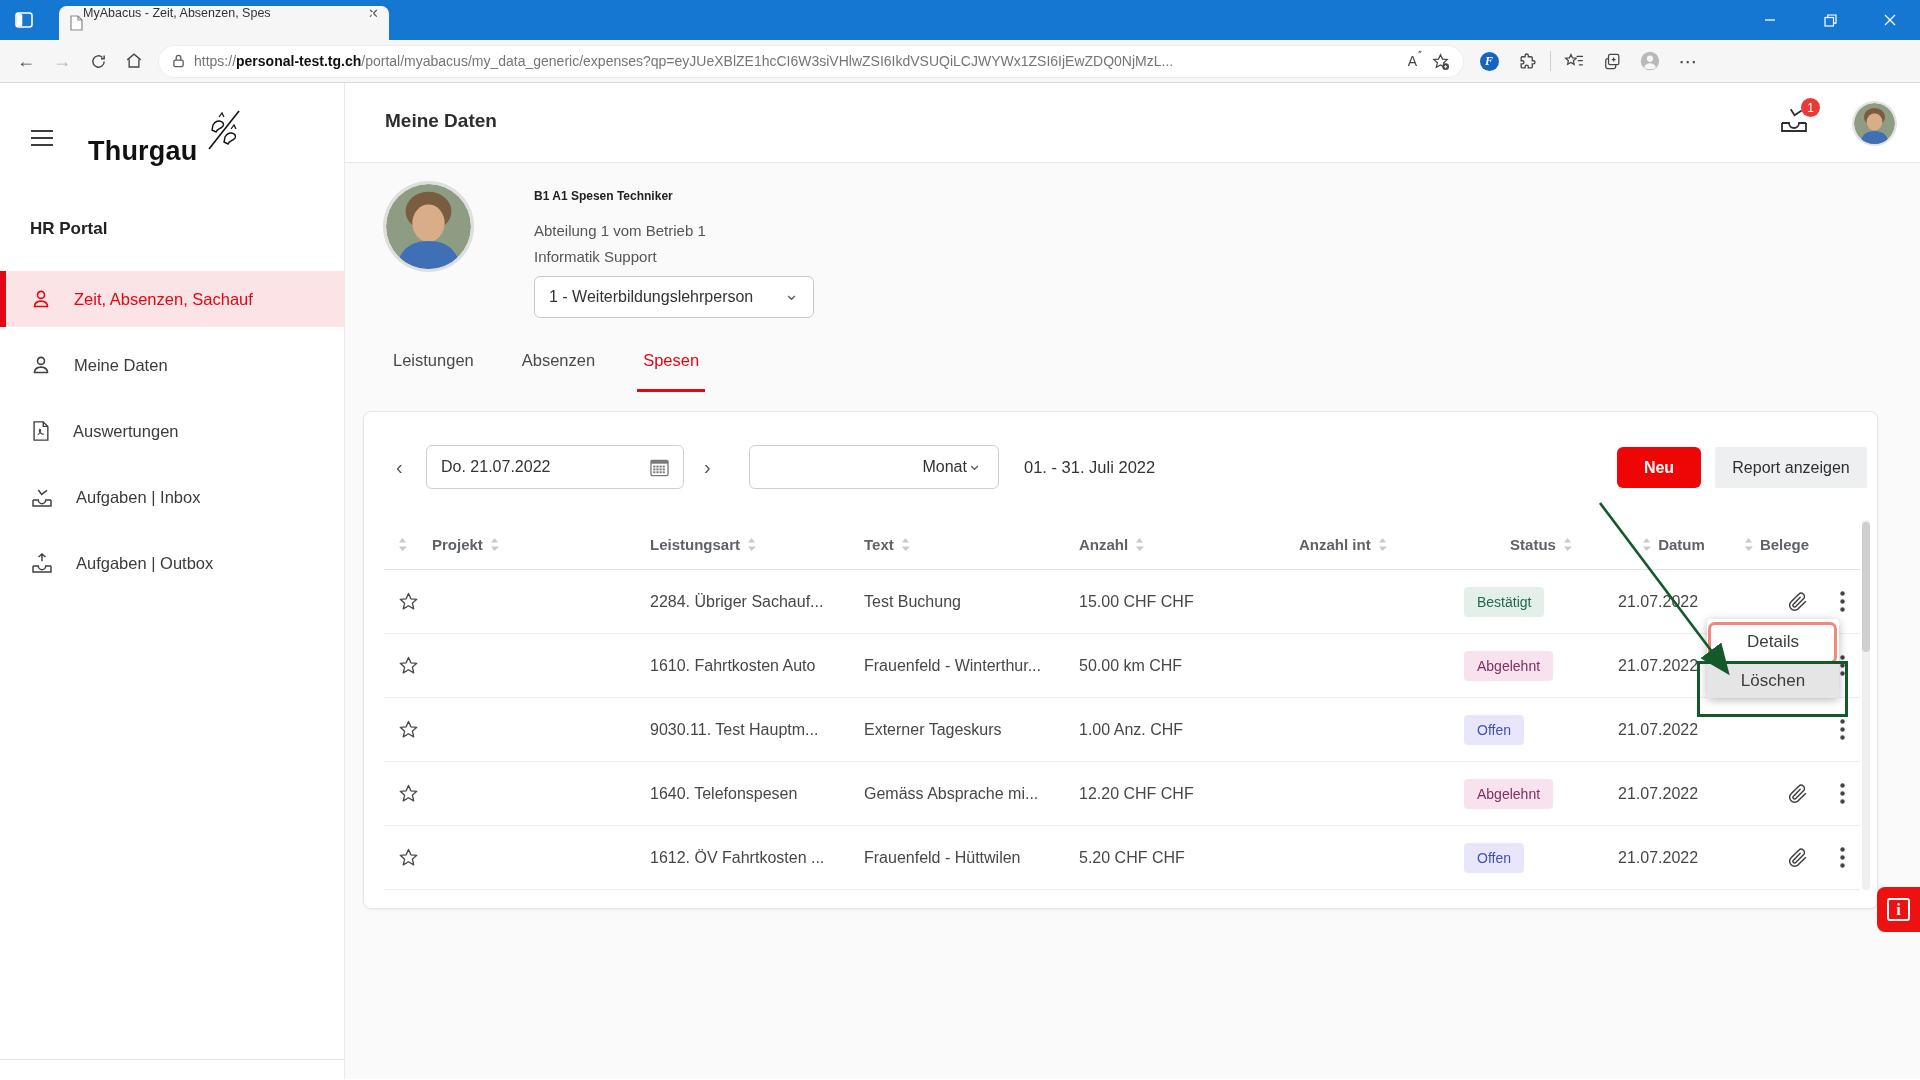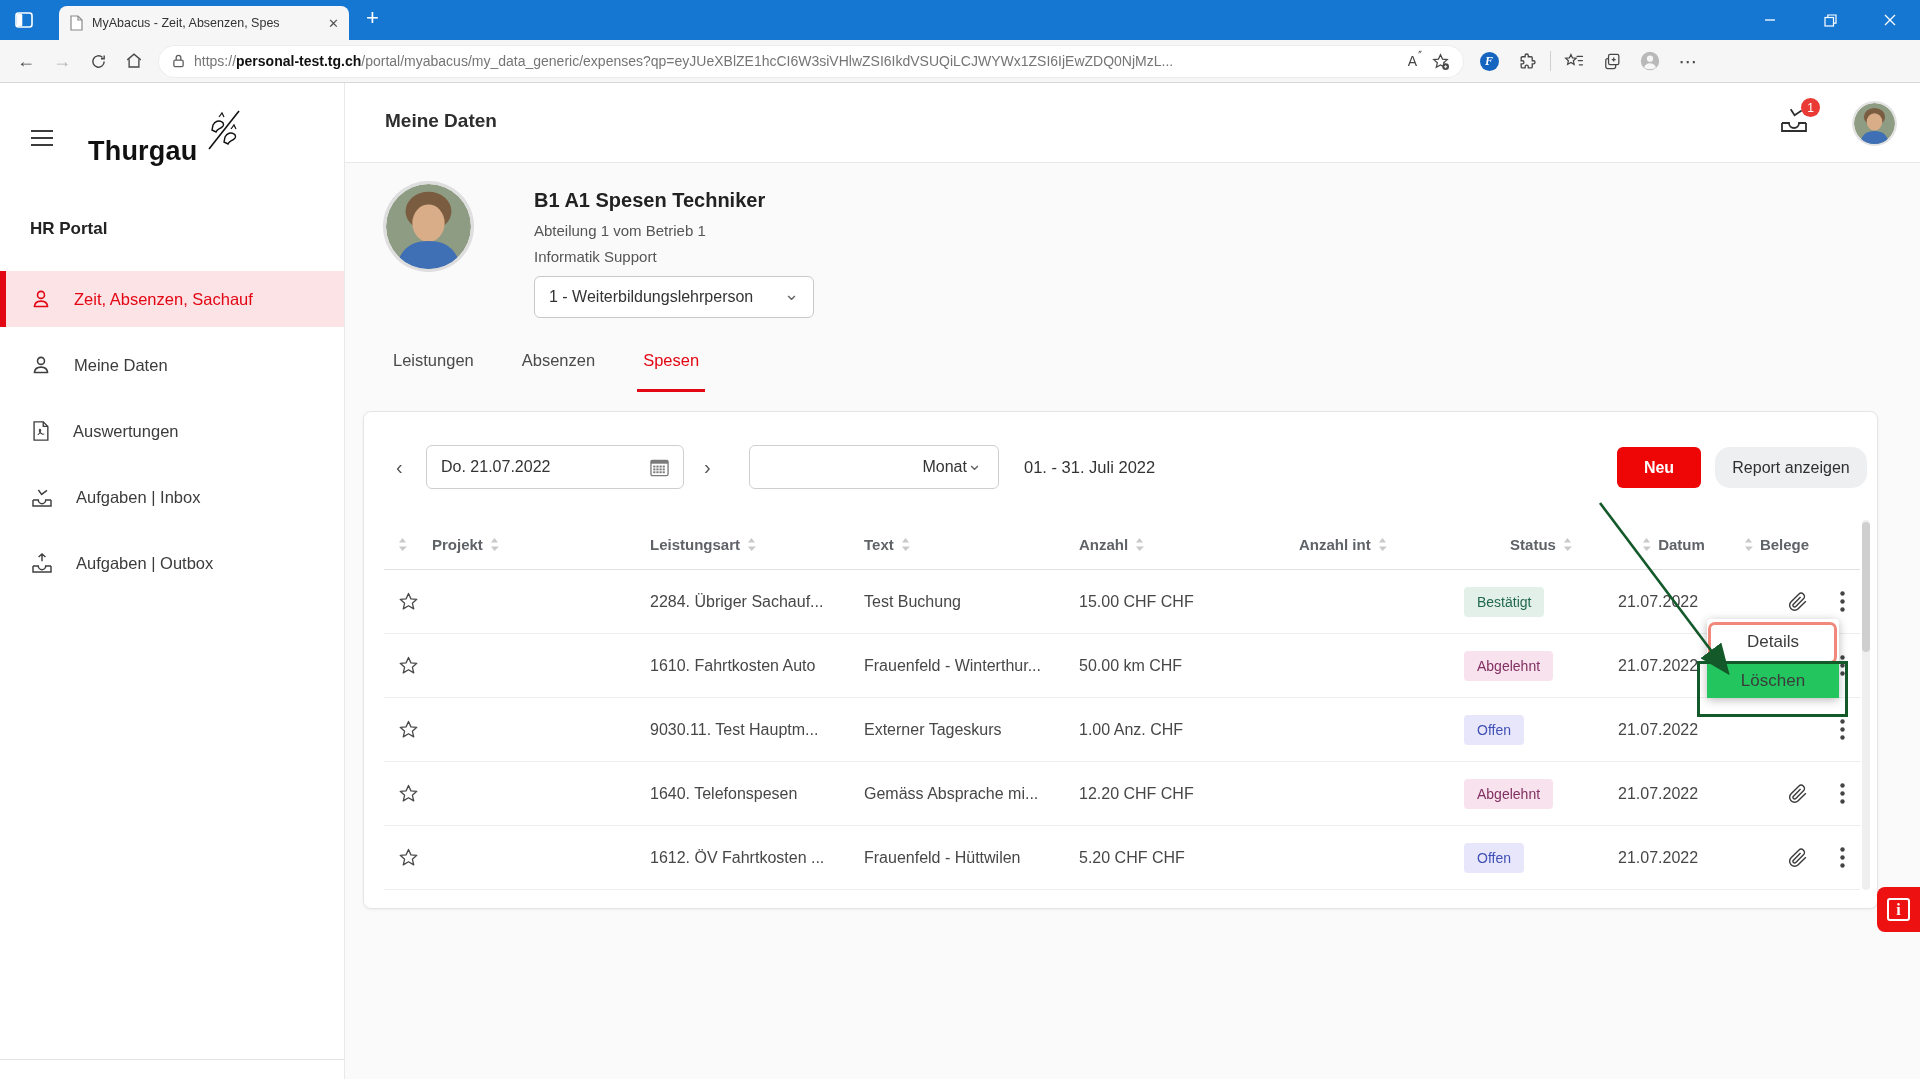--- a/index.html
+++ b/index.html
@@ -3,21 +3,21 @@
 <meta charset="utf-8">
 <style>
   *{margin:0;padding:0;box-sizing:border-box}
   html,body{width:1920px;height:1080px;overflow:hidden;background:#fff;
     font-family:"Liberation Sans","DejaVu Sans",sans-serif;color:#3c3c3c;}
   .icn{display:inline-flex;align-items:center;justify-content:center;line-height:0}
 
   
   .tabbar{height:40px;background:#1677d2;position:relative}
   .tab-actions{position:absolute;left:13px;top:9px;width:22px;height:22px;display:flex;align-items:center;justify-content:center}
-  .btab{position:absolute;left:59px;top:6px;width:290px;height:34px;background:#f6f6f6;border-radius:8px 8px 0 0;display:flex;align-items:center;gap:9px;padding:0 10px}
+  .btab{position:absolute;left:59px;top:6px;width:330px;height:34px;background:#f6f6f6;border-radius:8px 8px 0 0;display:flex;padding:0 10px}
   .btab-title{flex:1;font-size:12.5px;color:#333;white-space:nowrap;overflow:hidden}
   .btab-close{font-size:13px;color:#555;cursor:default}
   .newtab{position:absolute;left:366px;top:5px;color:#fff;font-size:22px;font-weight:300}
   .wincontrols{position:absolute;right:0;top:0;height:40px;display:flex}
   .winbtn{width:60px;height:40px;display:flex;align-items:center;justify-content:center;color:#fff;font-size:14px}
 
   .toolbar{height:43px;background:#f6f6f6;border-bottom:1px solid #d8d8d8;display:flex;align-items:center;padding:0 8px}
   .tbtn{width:36px;height:34px;display:flex;align-items:center;justify-content:center;font-size:18px;color:#474747}
   .tbtn.disabled{color:#b3b3b3}
   .urlbar{width:1306px;height:33px;background:#fff;border-radius:17px;box-shadow:inset 0 0 0 1px #ececec;display:flex;align-items:center;padding:0 14px;gap:9px;margin:0 6px}
@@ -46,38 +46,38 @@
 
   .main{flex:1;position:relative;background:#fafafa}
   .main-header{position:absolute;top:0;left:0;right:0;height:80px;background:#fff;border-bottom:1px solid #e8e8e8}
   .page-title{position:absolute;left:40px;top:27px;font-size:19px;font-weight:700;color:#2e2e2e}
   .hdr-inbox{position:absolute;right:108px;top:22px;width:34px;height:34px}
   .hdr-badge{position:absolute;right:-8px;top:-7px;min-width:19px;height:19px;border-radius:10px;background:#e93a35;color:#fff;font-size:12px;display:flex;align-items:center;justify-content:center;padding:0 4px}
   .hdr-avatar{position:absolute;right:25px;top:20px;width:41px;height:41px;border-radius:50%;overflow:hidden;box-shadow:0 0 0 2px #e2e2e2}
 
   .profile{position:absolute;left:41px;top:101px}
   .p-avatar{position:absolute;left:0;top:0;width:85px;height:85px;border-radius:50%;overflow:hidden;box-shadow:0 0 0 3px #dedede}
-  .p-name{position:absolute;left:148px;top:5px;font-size:20px;font-weight:700;color:#222;white-space:nowrap}
+  .p-name{position:absolute;left:148px;top:5px;font-size:12px;font-weight:700;color:#222;white-space:nowrap}
   .p-line1{position:absolute;left:148px;top:38px;font-size:15px;color:#555;white-space:nowrap}
   .p-line2{position:absolute;left:148px;top:64px;font-size:15px;color:#555;white-space:nowrap}
   .role-select{position:absolute;left:148px;top:92px;width:280px;height:42px;border:1px solid #c9c9c9;border-radius:6px;background:#fff;display:flex;align-items:center;padding:0 14px;font-size:16px;color:#333;justify-content:space-between}
 
   .tabs{position:absolute;left:48px;top:268px;display:flex;gap:48px}
   .tabitem{font-size:16.5px;font-weight:400;color:#4a4a4a;padding-bottom:14px;position:relative}
   .tabitem.active{color:#e30613}
   .tabitem.active::after{content:"";position:absolute;left:-6px;right:-6px;bottom:-8px;height:3px;background:#e30613}
 
   
   .card{position:absolute;left:18px;top:328px;width:1515px;height:498px;background:#fff;border:1px solid #e5e5e5;border-radius:8px;box-shadow:0 1px 3px rgba(0,0,0,.05)}
   .chev{position:absolute;top:33px;height:44px;display:flex;align-items:center;font-size:20px;color:#555}
   .date-field{position:absolute;left:62px;top:33px;width:258px;height:44px;border:1px solid #cfcfcf;border-radius:6px;display:flex;align-items:center;justify-content:space-between;padding:0 14px;font-size:16px;color:#333;background:#fff}
   .period-select{position:absolute;left:385px;top:33px;width:250px;height:44px;border:1px solid #cfcfcf;border-radius:6px;display:flex;align-items:center;justify-content:flex-end;padding:0 16px;font-size:16px;color:#333;background:#fff}
   .range-label{position:absolute;left:660px;top:33px;height:44px;display:flex;align-items:center;font-size:16.5px;color:#333}
   .btn-neu{position:absolute;left:1253px;top:35px;width:84px;height:41px;background:#ee0505;color:#fff;font-size:16px;font-weight:700;border:none;border-radius:6px;display:flex;align-items:center;justify-content:center}
-  .btn-report{position:absolute;left:1351px;top:35px;width:152px;height:41px;background:#edeff1;color:#2f2f2f;font-size:16px;border:none;border-radius:15px;display:flex;align-items:center;justify-content:center}
+  .btn-report{position:absolute;left:1351px;top:35px;width:152px;height:41px;background:#edeff1;color:#2f2f2f;font-size:16px;border:none;border-radius:2px;display:flex;align-items:center;justify-content:center}
 
   .tablewrap{position:absolute;left:20px;top:108px;width:1476px}
   .trow{display:grid;grid-template-columns:48px 218px 214px 215px 220px 165px 154px 111px 95px 36px;align-items:center}
   .thead{height:50px;border-bottom:1px solid #e2e2e2;color:#5f6368;font-size:15px;font-weight:700}
   .th{display:flex;align-items:center;gap:7px}
   .th.center{justify-content:center}
   .tr{height:64px;border-bottom:1px solid #ededed;font-size:16px;color:#474747}
   .cell{display:flex;align-items:center;white-space:nowrap;overflow:hidden}
   .cell.star{padding-left:14px}
   .cell.belege{justify-content:flex-end;padding-right:16px}
@@ -86,21 +86,21 @@
   .st-confirmed{background:#e3f0e9;color:#20694d}
   .st-rejected{background:#f8e2ee;color:#823061}
   .st-open{background:#e7e6fa;color:#4050b5}
   .cell.status{}
   .scrollbar{position:absolute;right:7px;top:108px;width:8px;height:370px;background:#efefef;border-radius:4px}
   .scrollthumb{position:absolute;left:0;top:2px;width:8px;height:130px;background:#cfcfcf;border-radius:4px}
 
   
   .popup{position:absolute;left:1362px;top:536px;width:132px;background:#fff;border-radius:4px;box-shadow:0 2px 10px rgba(0,0,0,.28);z-index:20;overflow:visible}
   .popup-item{height:45px;display:flex;align-items:center;justify-content:center;font-size:17px;color:#3c3c3c}
-  .popup-item.hl{background:#22c55e;height:34px}
+  .popup-item.hl{background:#e5e5e5;height:34px}
   .anno-salmon{position:absolute;left:1363px;top:539px;width:129px;height:42px;border:3px solid #f0897b;border-radius:7px;z-index:30;pointer-events:none}
   .anno-green{position:absolute;left:1352px;top:578px;width:151px;height:56px;border:3px solid #14592a;z-index:30;pointer-events:none}
   .arrow-overlay{position:absolute;inset:0;z-index:31;pointer-events:none}
 
   .info-fab{position:absolute;right:0;top:804px;width:43px;height:45px;background:#ee1111;border-radius:8px 0 0 8px;display:flex;align-items:center;justify-content:center;z-index:40}
   .info-glyph{width:23px;height:23px;border:2px solid #fff;border-radius:3px;color:#fff;display:flex;align-items:center;justify-content:center;font-family:"Liberation Serif",serif;font-size:16px;font-weight:700}
 </style>
 </head>
 <body>
 

